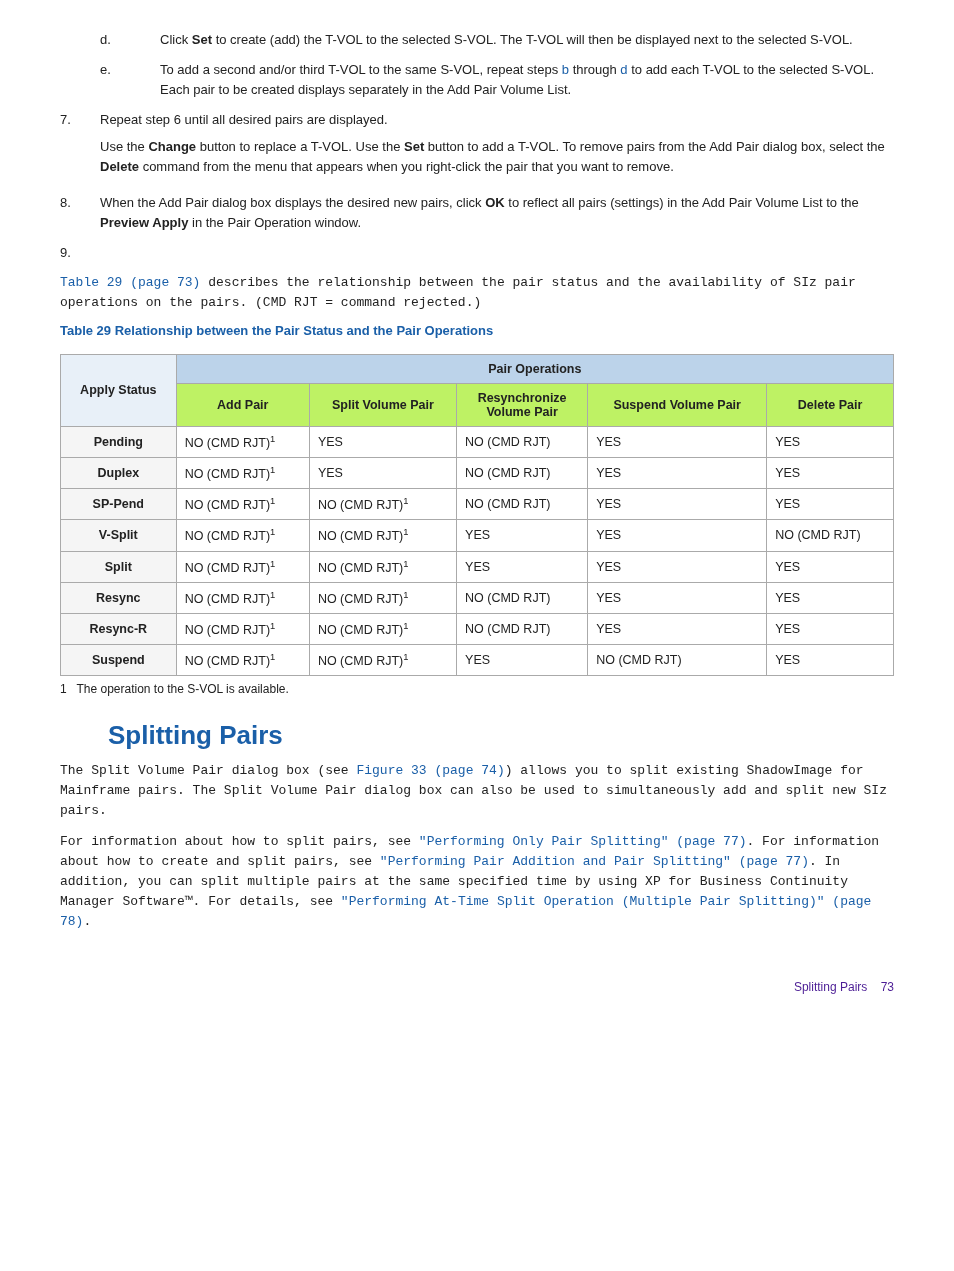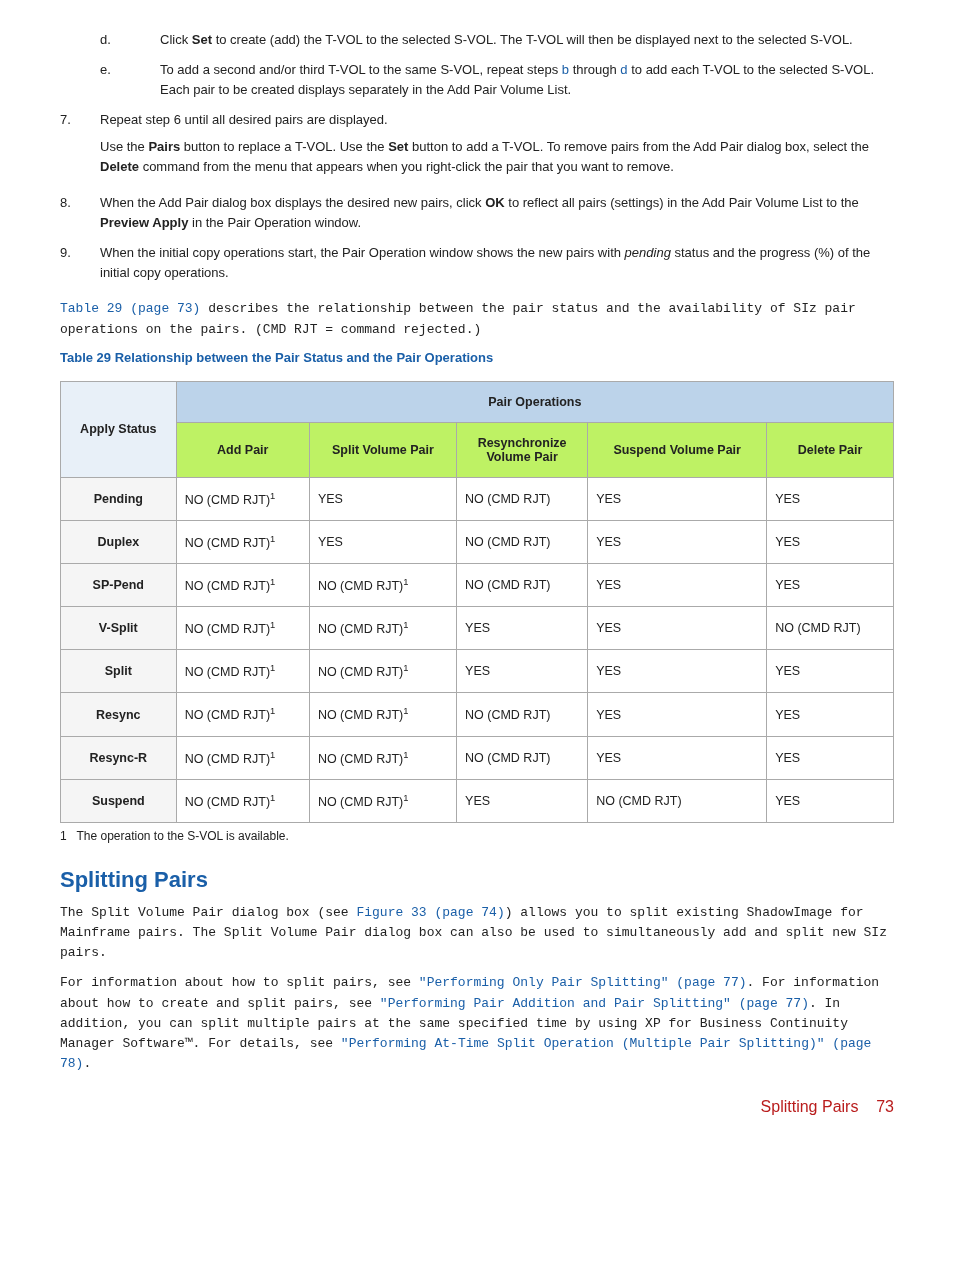--- a/index.html
+++ b/index.html
@@ -53,21 +53,21 @@
 
     .pair-table {
       border-collapse: collapse;
       width: 100%;
       margin-bottom: 6px;
       font-size: 12.5px;
     }
 
     .pair-table th, .pair-table td {
       border: 1px solid #aaa;
-      padding: 13px 8px;
+      padding: 7px 8px;
       text-align: left;
       vertical-align: middle;
     }
 
     .pair-table th {
       background: #bef264;
       font-weight: bold;
       text-align: center;
     }
 
@@ -99,38 +99,39 @@
     }
 
     .footnote {
       font-size: 12px;
       margin-top: 4px;
       margin-bottom: 16px;
     }
 
     .section-heading {
       color: #1a5fa8;
-      font-size: 22px;
+      font-size: 26px;
       font-weight: bold;
       margin-top: 24px;
       margin-bottom: 10px;
+      margin-left: 48px;
     }
 
     .body-para {
       line-height: 1.55;
       margin-bottom: 10px;
       font-family: Liberation Mono, monospace;
     }
 
     .page-footer {
       display: flex;
       justify-content: flex-end;
-      margin-top: 24px;
-      font-size: 16px;
-      color: #b91c1c;
+      margin-top: 48px;
+      font-size: 12px;
+      color: #4c1d95;
     }
 
     .indent-block {
       margin-left: 60px;
     }
 
     .numbered-list {
       margin-left: 0;
     }
 
@@ -155,35 +156,34 @@
       To add a second and/or third T-VOL to the same S-VOL, repeat steps <a class="link-blue">b</a> through <a class="link-blue">d</a> to add each T-VOL to the selected S-VOL. Each pair to be created displays separately in the Add Pair Volume List.
     </div>
   </div>
 </div>
 
 <div class="numbered-list" style="margin-top:10px;">
   <div class="step-item">
     <span class="step-number">7.</span>
     <div class="step-content">
       <p>Repeat step 6 until all desired pairs are displayed.</p>
-      <p class="indent-block" style="margin-left:0;">Use the <strong>Pairs</strong> button to replace a T-VOL. Use the <strong>Set</strong> button to add a T-VOL. To remove pairs from the Add Pair dialog box, select the <strong>Delete</strong> command from the menu that appears when you right-click the pair that you want to remove.</p>
+      <p class="indent-block" style="margin-left:0;">Use the <strong>Change</strong> button to replace a T-VOL. Use the <strong>Set</strong> button to add a T-VOL. To remove pairs from the Add Pair dialog box, select the <strong>Delete</strong> command from the menu that appears when you right-click the pair that you want to remove.</p>
     </div>
   </div>
 
   <div class="step-item">
     <span class="step-number">8.</span>
     <div class="step-content">
       When the Add Pair dialog box displays the desired new pairs, click <strong>OK</strong> to reflect all pairs (settings) in the Add Pair Volume List to the <strong>Preview Apply</strong> in the Pair Operation window.
     </div>
   </div>
 
   <div class="step-item">
     <span class="step-number">9.</span>
     <div class="step-content">
-      <p>When the initial copy operations start, the Pair Operation window shows the new pairs with <em>pending</em> status and the progress (%) of the initial copy operations.</p>
     </div>
   </div>
 </div>
 
 <p class="body-para" style="margin-top:10px;">
   <a class="link-blue">Table 29 (page 73)</a> describes the relationship between the pair status and the availability of SIz pair operations on the pairs. (CMD RJT = command rejected.)
 </p>
 
 <p class="table-caption">Table 29 Relationship between the Pair Status and the Pair Operations</p>
 

